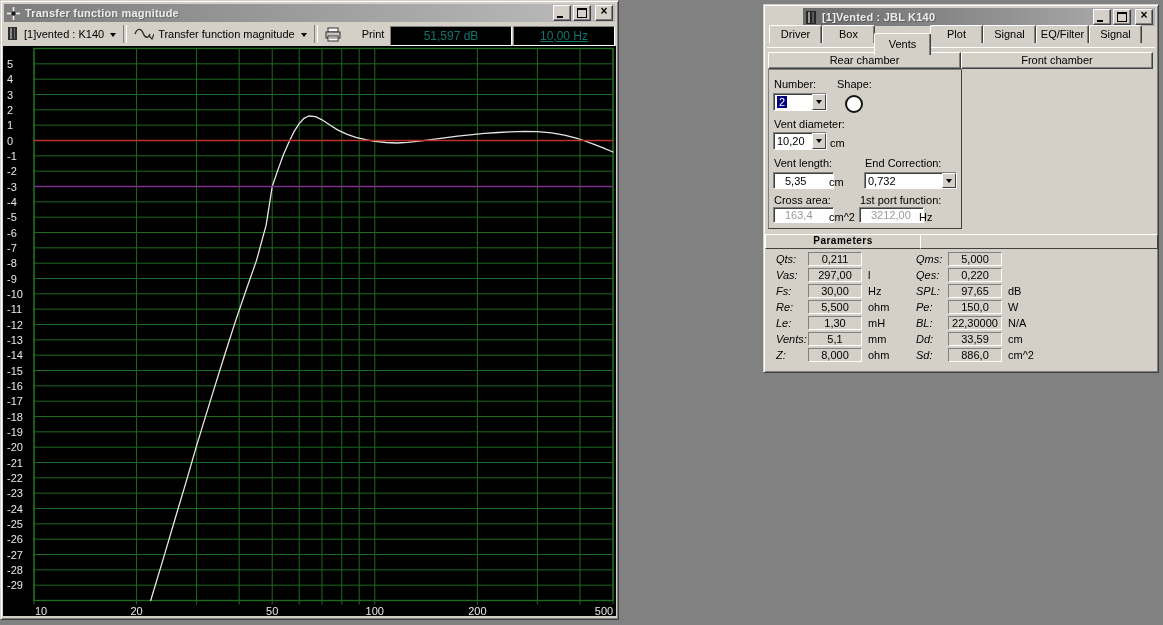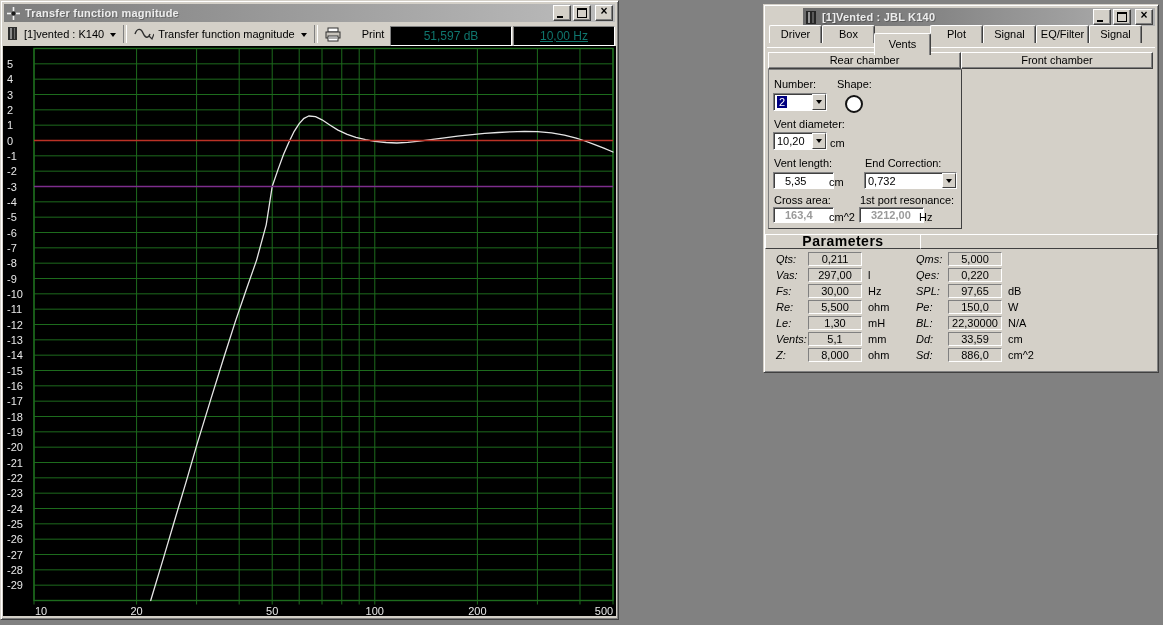--- a/index.html
+++ b/index.html
@@ -76,38 +76,38 @@
   #front-chamber-header{left:197px;top:47px;width:190px;}
   #rear-panel{
     position:absolute;left:4px;top:64px;width:192px;height:158px;
     border:1px solid;border-color:#808080 #404040 #404040 #808080;
   }
   .fld-label{position:absolute;white-space:nowrap;}
   .edit{
     position:absolute;background:#fff;border:1px solid;border-color:#808080 #ffffff #ffffff #808080;
     box-shadow:inset 1px 1px 0 #404040;display:flex;align-items:center;padding-left:11px;
   }
-  .edit.disabled{color:#9a9a9a;font-weight:bold;}
+  .edit.disabled{color:#9a9a9a;}
   .combo{padding-left:3px;align-items:center;display:flex;}
   .combo .cvalue{flex:1;}
   .combo .cbtn{
     width:12px;align-self:stretch;background:#d4d0c8;margin-left:auto;
     border:1px solid;border-color:#ffffff #404040 #404040 #ffffff;
     display:flex;align-items:center;justify-content:center;
   }
   .combo .cbtn .drop-arrow{margin:0;margin-top:3px;}
   .sel{background:#000080;color:#fff;padding:0 2px;}
   #shape-circle{
     position:absolute;left:81px;top:90px;width:14px;height:14px;border-radius:50%;
     background:#fff;border:2px solid #141414;
   }
   .params-bar{
     position:absolute;height:13px;background:#d4d0c8;
     border:1px solid;border-color:#ffffff #404040 #404040 #ffffff;
-    font-size:14px;font-weight:bold;text-align:center;line-height:12px;letter-spacing:.5px;
+    font-size:10px;font-weight:bold;text-align:center;line-height:12px;letter-spacing:.5px;
   }
   #params-bar-left{left:1px;top:229px;width:154px;}
   #params-bar-right{left:156px;top:229px;width:236px;}
   .param-col{position:absolute;top:246px;}
   #param-col-left{left:12px;width:135px;}
   #param-col-right{left:152px;width:180px;}
   .param-row{height:16px;display:flex;align-items:center;}
   .param-label{width:32px;flex:0 0 auto;font-style:italic;}
   .param-field{
     width:52px;height:12px;line-height:12px;flex:0 0 auto;text-align:center;background:#d4d0c8;
@@ -336,21 +336,21 @@
     <span class="cvalue">0,732</span>
     <span class="cbtn">
         <span class="drop-arrow"></span>
       </span>
   </span>
 
   <span class="fld-label" style="left:10px;top:189px">Cross area:</span>
   <span class="edit disabled" style="left:9px;top:202px;width:48px;height:14px">163,4</span>
   <span class="fld-label" style="left:65px;top:206px">cm^2</span>
 
-  <span class="fld-label" style="left:96px;top:189px">1st port resonance:</span>
+  <span class="fld-label" style="left:96px;top:189px">1st port function:</span>
   <span class="edit disabled" style="left:95px;top:202px;width:52px;height:14px">3212,00</span>
   <span class="fld-label" style="left:155px;top:206px">Hz</span>
 
   <div class="params-bar" id="params-bar-left">Parameters</div>
   <div class="params-bar" id="params-bar-right"></div>
   <div class="param-col" id="param-col-left">
       <div class="param-row">
         <span class="param-label">Qts:</span>
         <span class="param-field">0,211</span>
         <span class="param-unit"></span>

